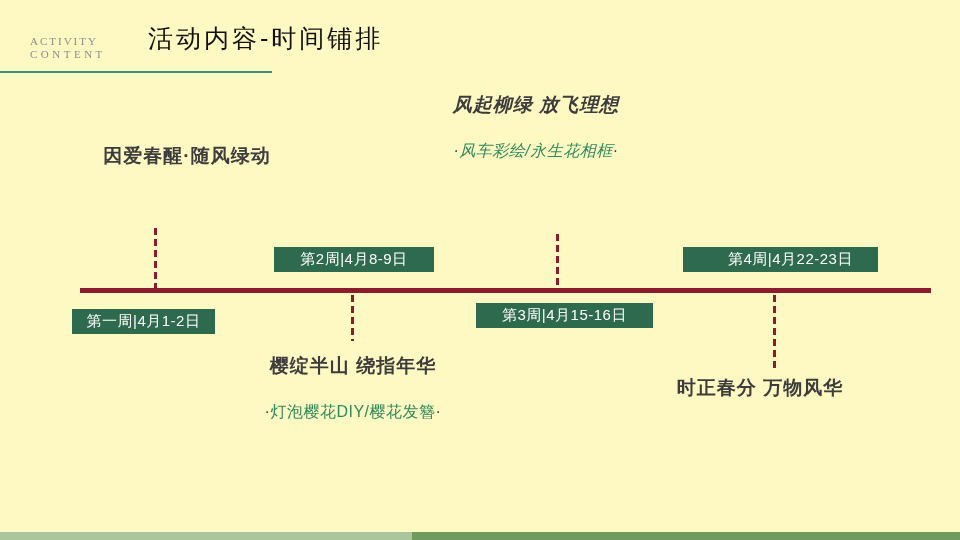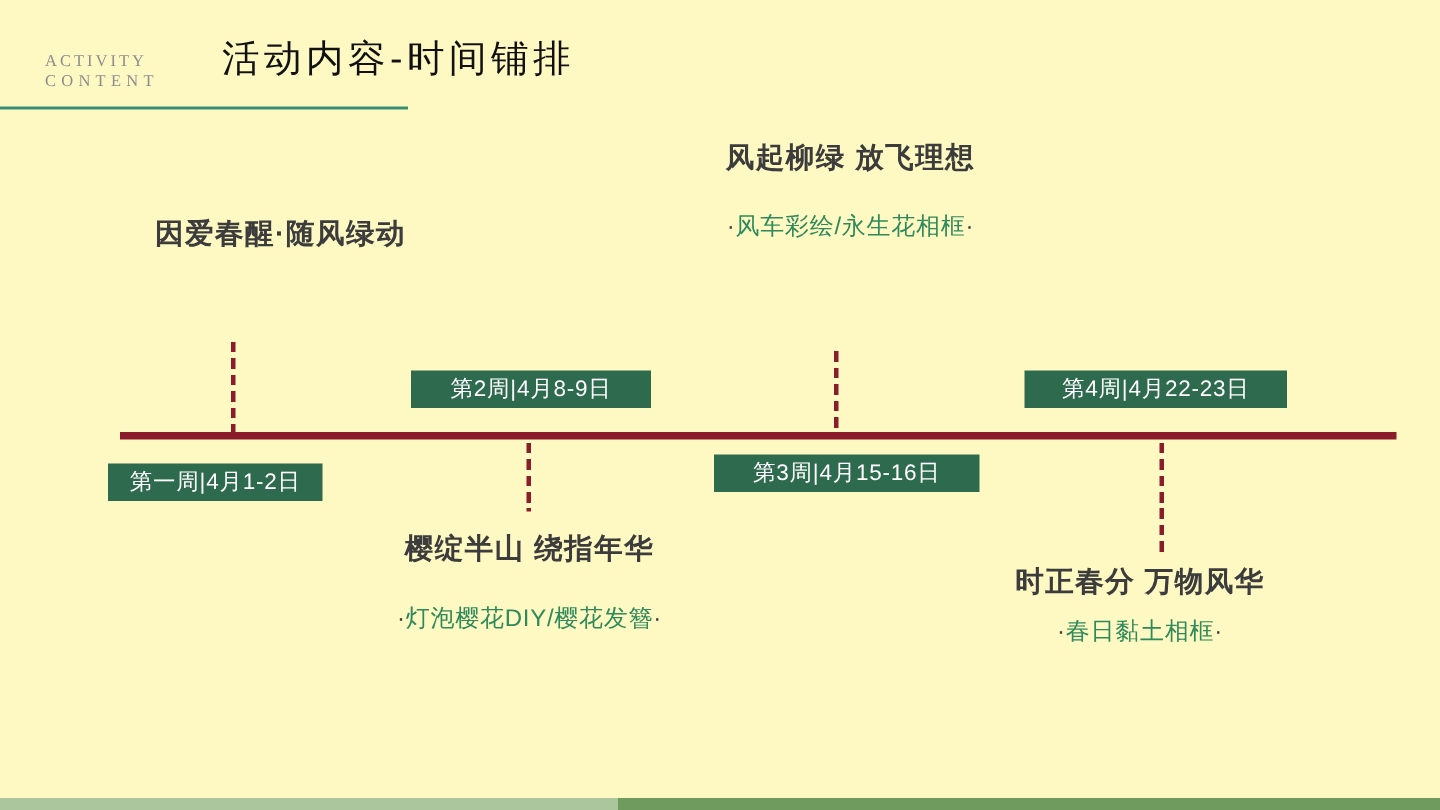--- a/index.html
+++ b/index.html
@@ -44,36 +44,36 @@
   .week-box{
     position:absolute;height:25px;
     background:#2E6B4E;color:#ffffff;
     font-size:15px;font-weight:normal;
     display:flex;align-items:center;justify-content:center;
     letter-spacing:0.5px;
   }
   .w1{left:72px;top:309px;width:143px;}
   .w2{left:274px;top:247px;width:160px;}
   .w3{left:476px;top:303px;width:177px;}
-  .w4{left:683px;top:247px;width:175px;}
+  .w4{left:683px;top:247px;width:175px;padding-left:20px;}
   
   .event{
     position:absolute;text-align:center;
   }
   .event .ev-title{
     font-size:19px;font-weight:600;color:#3c3c3c;
     letter-spacing:1px;
   }
   .event .ev-sub{
     margin-top:23px;font-size:16px;letter-spacing:0.5px;
   }
   .event .ev-sub .dot{color:#3c3c3c;}
   .event .ev-sub .act{color:#2F8A5B;}
   .e1{left:57px;top:143px;width:260px;}
-  .e3{left:447px;top:92px;width:240px;}
+  .e3{left:416px;top:92px;width:240px;font-style:italic;}
   .e2{left:233px;top:353px;width:240px;}
   .e4{left:640px;top:375px;width:240px;}
   .e4 .ev-sub{margin-top:10px;}
   
   .footer-bar{position:absolute;bottom:0;height:8px;}
   .footer-light{left:0;width:412px;background:#ABC59C;}
   .footer-dark{left:412px;width:548px;background:#6F9B5F;}
 </style>
 </head>
 <body>
@@ -111,21 +111,18 @@
 
   <div class="event e2">
     <div class="ev-title">樱绽半山 绕指年华</div>
     <div class="ev-sub">
       <span class="dot">·</span><span class="act">灯泡樱花DIY/樱花发簪</span><span class="dot">·</span>
     </div>
   </div>
 
   <div class="event e4">
     <div class="ev-title">时正春分 万物风华</div>
-    <div class="ev-sub">
-      <span class="dot">·</span><span class="act">春日黏土相框</span><span class="dot">·</span>
-    </div>
   </div>
 
   <div class="footer-bar footer-light"></div>
   <div class="footer-bar footer-dark"></div>
 
 </div>
 
 </body></html>

